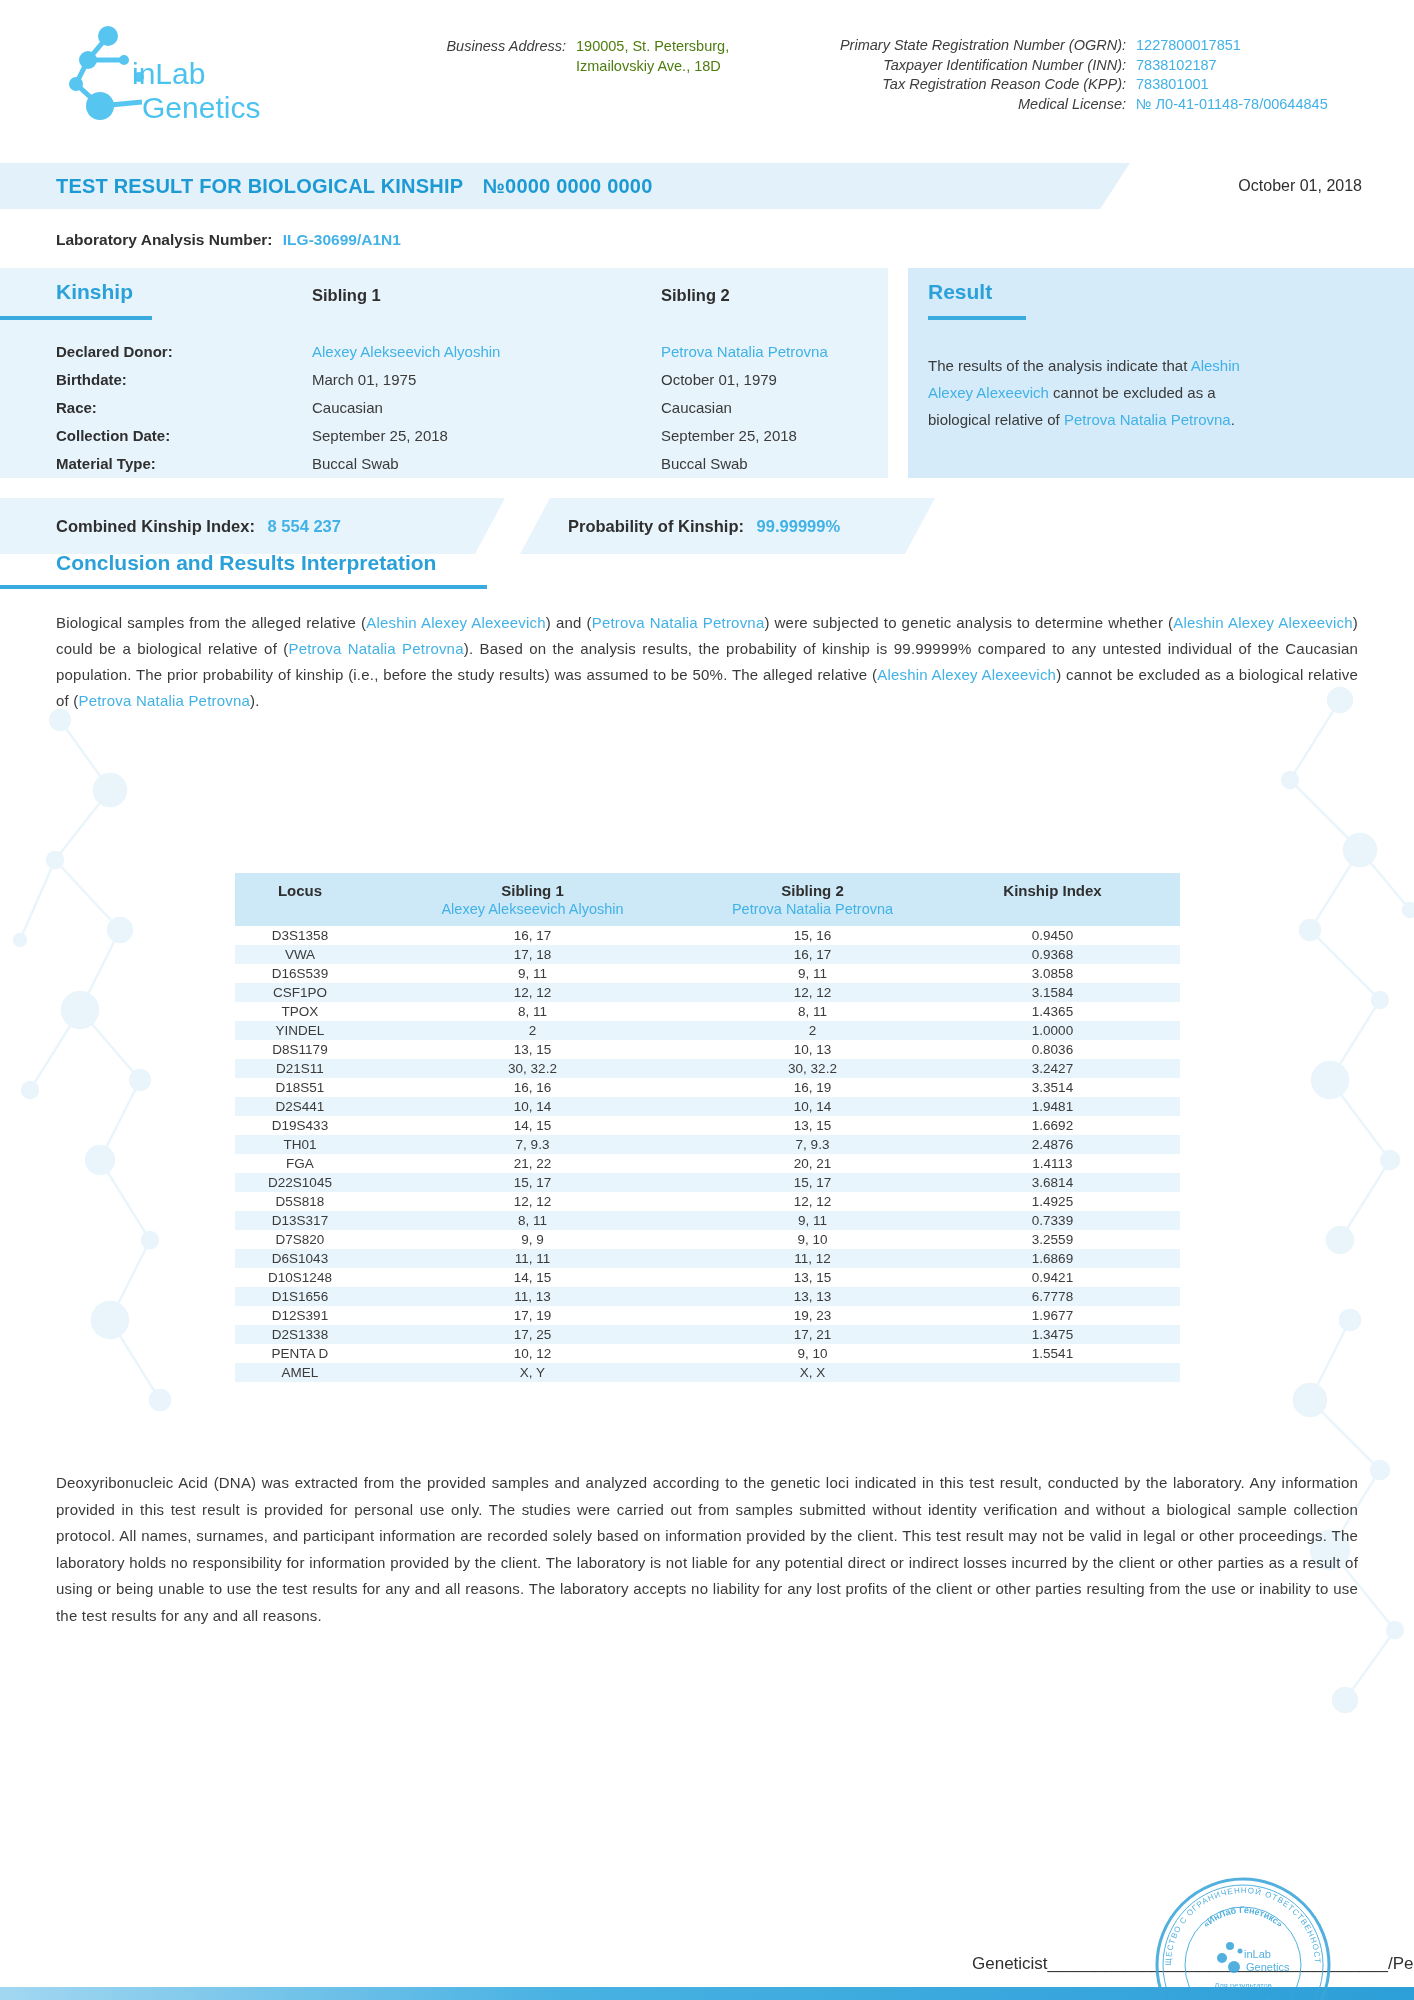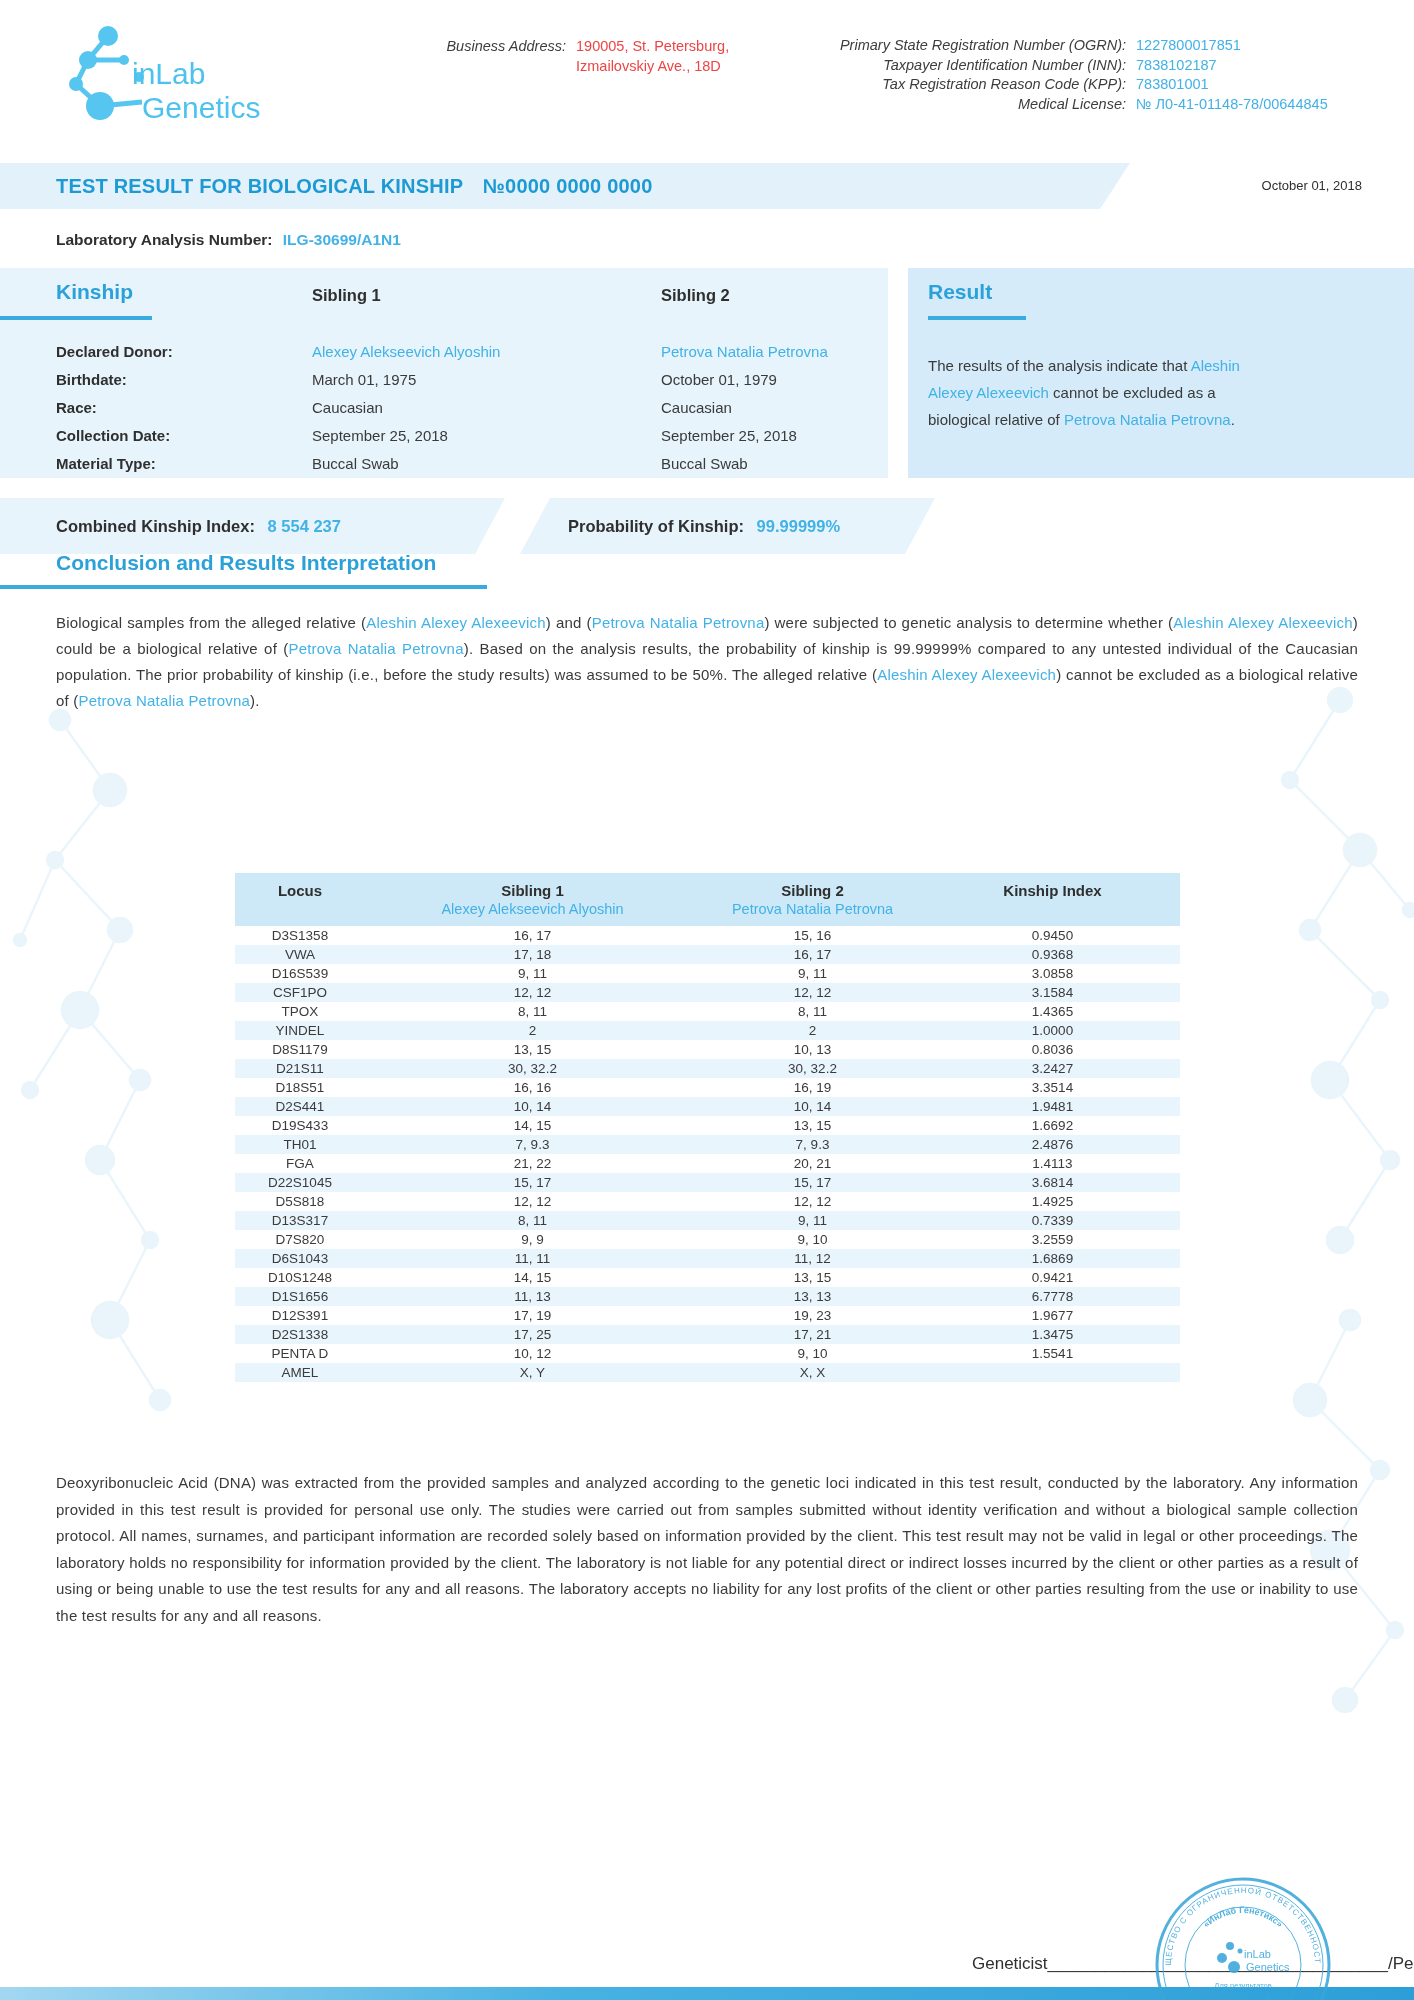--- a/index.html
+++ b/index.html
@@ -7,33 +7,33 @@
         font-family:"Liberation Sans", sans-serif;color:#3a3a3a;}
   .abs{position:absolute;z-index:1;}
   .accent{color:#42b2e6;}
 
   
   .bg-decor{position:absolute;left:0;top:0;z-index:0;}
 
   
   .biz{left:332px;top:36px;display:flex;font-size:14.5px;line-height:20px;}
   .biz-label{width:234px;text-align:right;font-style:italic;color:#3d3d3d;}
-  .biz-val{margin-left:10px;color:#ef4444;}
+  .biz-val{margin-left:10px;color:#4d7c0f;}
   .reg{left:618px;top:36px;width:744px;font-size:14.5px;line-height:19.5px;}
   .reg-row{display:flex;}
   .reg-label{width:508px;text-align:right;font-style:italic;color:#3d3d3d;}
   .reg-val{margin-left:10px;color:#42b2e6;white-space:nowrap;}
 
   
   .titlebar{left:0;top:163px;width:1130px;height:46px;background:#e3f1fb;
             clip-path:polygon(0 0,100% 0,calc(100% - 30px) 100%,0 100%);
             line-height:46px;padding-left:56px;box-sizing:border-box;
             font-size:20px;font-weight:bold;color:#1d9ad3;letter-spacing:0.2px;white-space:nowrap;}
   .title-num{margin-left:14px;}
-  .docdate{top:163px;right:52px;height:46px;line-height:46px;font-size:13px;color:#2f2f2f;}
+  .docdate{top:163px;right:52px;height:46px;line-height:46px;font-size:16px;color:#2f2f2f;}
 
   .labnum{left:56px;top:231px;font-size:15.5px;font-weight:bold;color:#2f2f2f;}
   .labnum .accent{font-weight:bold;margin-left:6px;}
 
   
   .kin-panel{left:0;top:268px;width:888px;height:210px;background:#e7f4fc;}
   .res-panel{left:908px;top:268px;width:506px;height:210px;background:#d5ebf9;}
   .sec-head{position:absolute;font-size:21px;font-weight:bold;color:#2ba1da;}
   .underline{position:absolute;height:4px;background:#3aabdf;}
   .col-head{position:absolute;top:18px;font-size:16.5px;font-weight:bold;color:#2f2f2f;}

